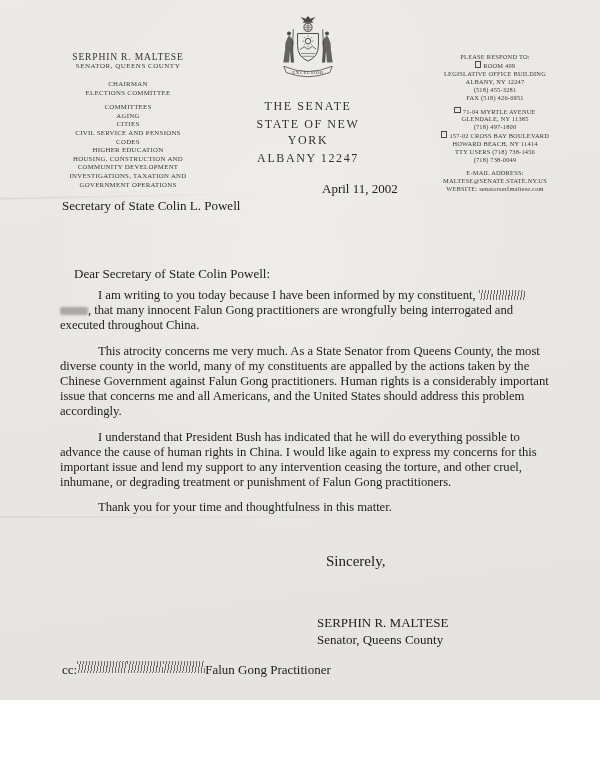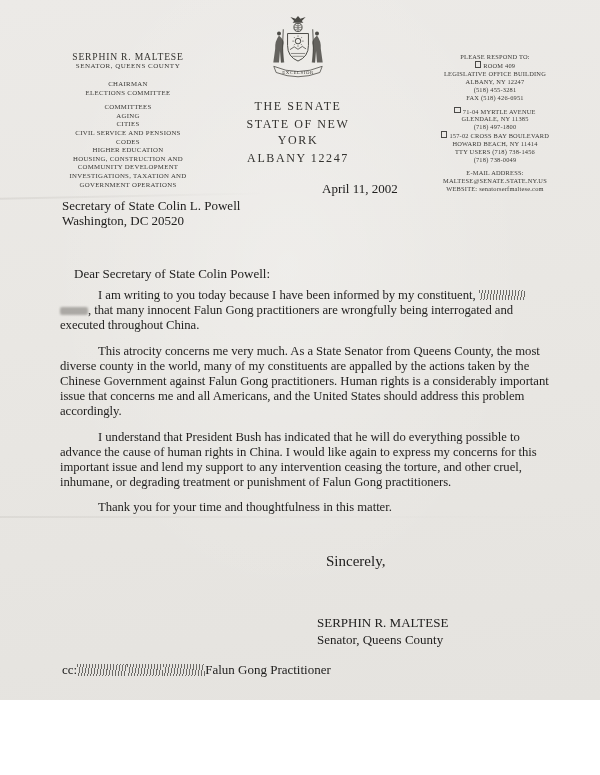--- a/index.html
+++ b/index.html
@@ -26,21 +26,21 @@
   
   .lh-left {
     position: absolute; left: 28px; top: 51px; width: 200px;
     text-align: center; color: #3a3936;
     font-size: 6.8px; line-height: 8.6px; letter-spacing: 0.3px;
   }
   .lh-name  { font-size: 9.6px; letter-spacing: 0.8px; line-height: 11px; color: #34332f; }
   .lh-title { font-size: 7px; letter-spacing: 0.5px; line-height: 9px; margin-bottom: 9px; }
   .lh-group { margin-bottom: 6px; }
 
-  .lh-center { position: absolute; left: 228px; top: 12px; width: 140px; text-align: center; color: #33322f; }
+  .lh-center { position: absolute; left: 238px; top: 12px; width: 140px; text-align: center; color: #33322f; }
   .seal-wrap { height: 84px; }
   .lh-org { font-size: 12px; letter-spacing: 1.6px; line-height: 16px; margin-top: 2px; }
 
   .lh-right {
     position: absolute; left: 404px; top: 53px; width: 182px;
     text-align: center; color: #3a3936;
     font-size: 6.4px; line-height: 8px; letter-spacing: 0.2px;
   }
   .lh-rgroup { margin-bottom: 5px; }
   .cbx {
@@ -71,21 +71,21 @@
   .redact-blur {
     display: inline-block; height: 8px; vertical-align: -1px;
     background: #979490; border-radius: 2px; filter: blur(1.3px); opacity: 0.75;
   }
 
   .sincerely { position: absolute; left: 326px; top: 553px; font-size: 15px; }
 
   .sig-block { position: absolute; left: 317px; top: 615px; font-size: 13px; line-height: 16.5px; }
 
   .footer { position: absolute; left: 62px; top: 661px; font-size: 13px; line-height: 17px; }
-  .cc-line { display: flex; align-items: center; }
+  .cc-line { display: flex; }
   .cc-line .redact-hatch { height: 12px; }
 
   .recycle { position: absolute; left: 288px; top: 730px; width: 11px; height: 11px; }
 </style>
 </head>
 <body>
 
 <div class="page">
 
   <div class="crease crease-1"></div>
@@ -170,21 +170,20 @@
       <div>E-MAIL ADDRESS:</div>
       <div>MALTESE@SENATE.STATE.NY.US</div>
       <div>WEBSITE: senatorserfmaltese.com</div>
     </div>
   </div>
 
   <div class="date">April 11, 2002</div>
 
   <div class="recipient">
     <div>Secretary of State Colin L. Powell</div>
-    <div>Washington, DC 20520</div>
   </div>
 
   <div class="salutation">Dear Secretary of State Colin Powell:</div>
 
   <div class="body-text">
     <p><span>I am writing to you today because I have been informed by my constituent,</span>
       <span class="redact-hatch" style="width:46px"></span><br>
       <span class="redact-blur" style="width:28px"></span><span>, that many innocent Falun Gong practitioners are wrongfully being interrogated and executed throughout China.</span></p>
     <p>This atrocity concerns me very much.  As a State Senator from Queens County, the most diverse county in the world, many of my constituents are appalled by the actions taken by the Chinese Government against Falun Gong practitioners.  Human rights is a considerably important issue that concerns me and all Americans, and the United States should address this problem accordingly.</p>
     <p>I understand that President Bush has indicated that he will do everything possible to advance the cause of human rights in China.  I would like again to express my concerns for this important issue and lend my support to any intervention ceasing the torture, and other cruel, inhumane, or degrading treatment or punishment of Falun Gong practitioners.</p>

